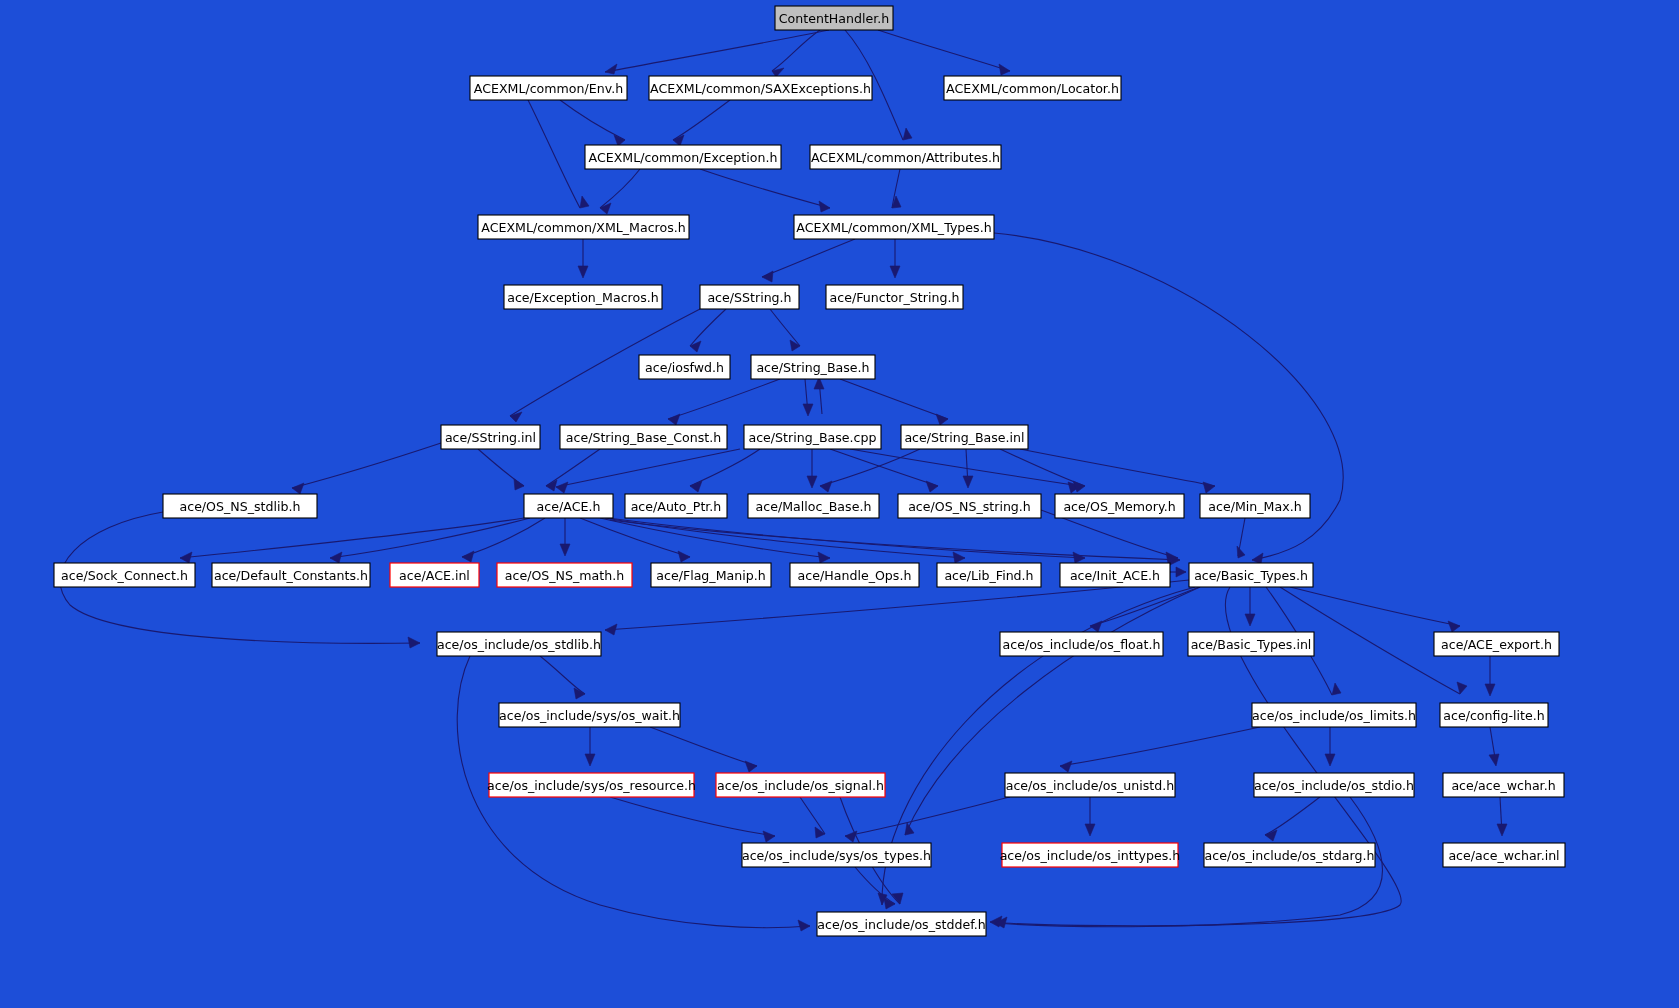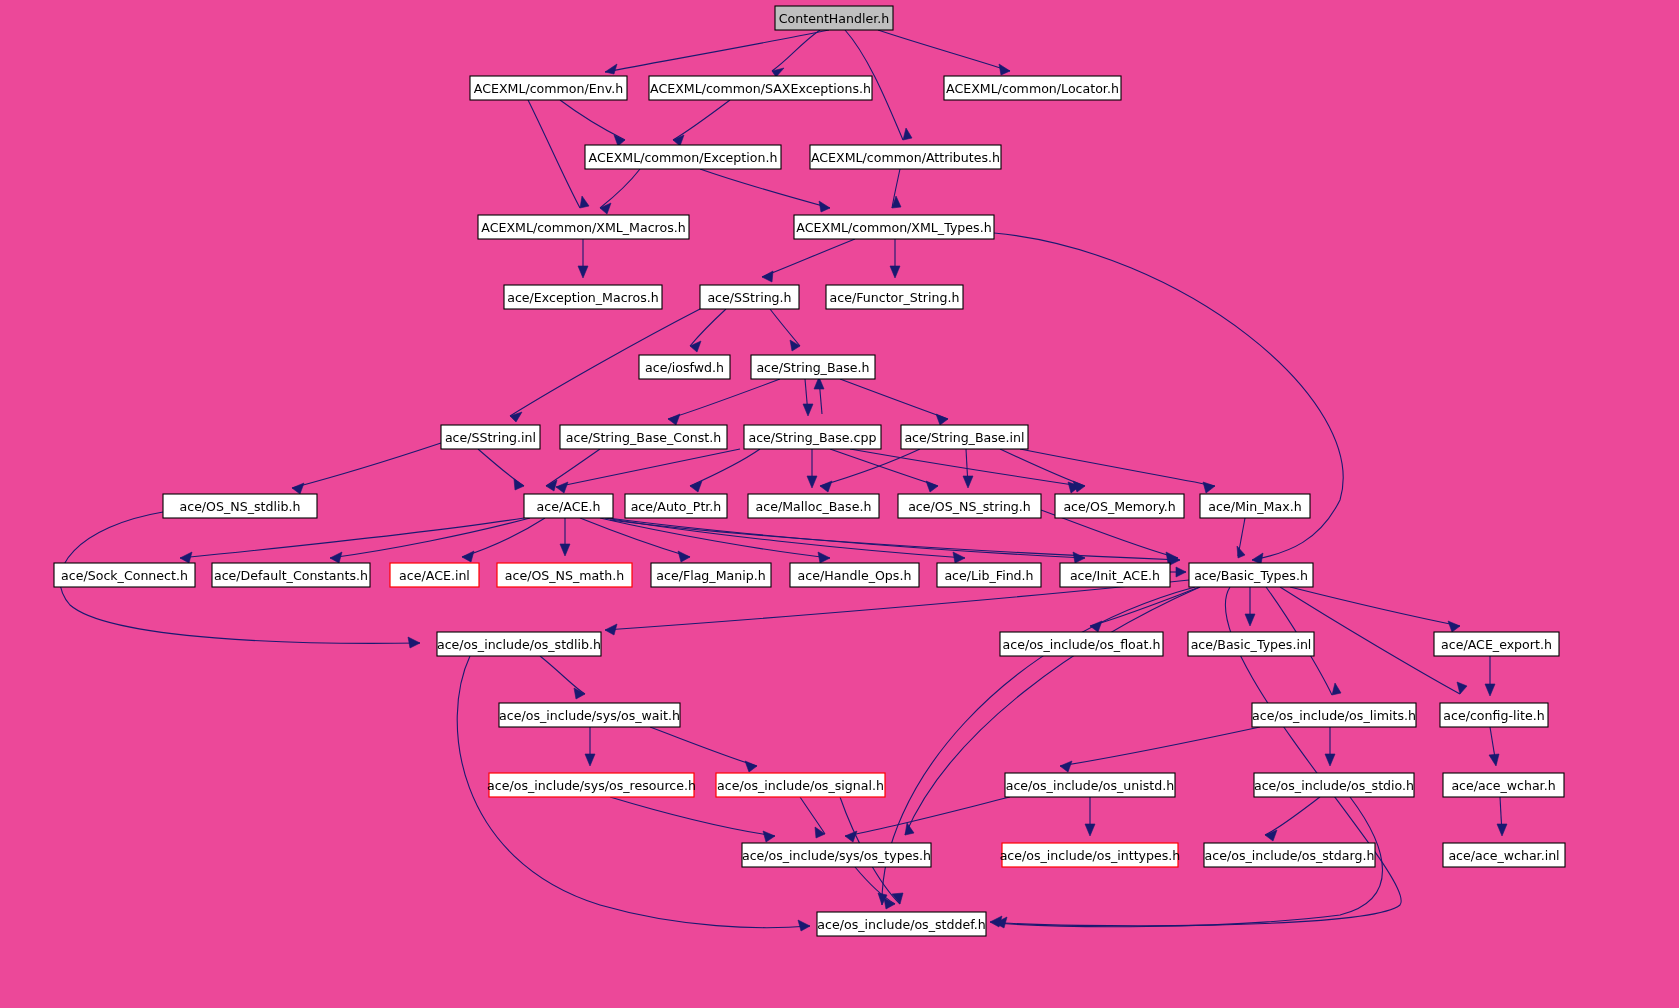--- a/index.html
+++ b/index.html
@@ -10,21 +10,21 @@
   body {
     font-family: "DejaVu Sans", sans-serif;
     width: 1679px;
     height: 1008px;
     overflow: hidden;
   }
   #graph-root {
     position: relative;
     width: 1679px;
     height: 1008px;
-    background: #ec4899;
+    background: #1d4ed8;
     text-align: right;
   }
   svg#dep-graph {
     position: absolute;
     top: 0;
     left: 0;
     width: 1679px;
     height: 1008px;
     display: block;
   }

